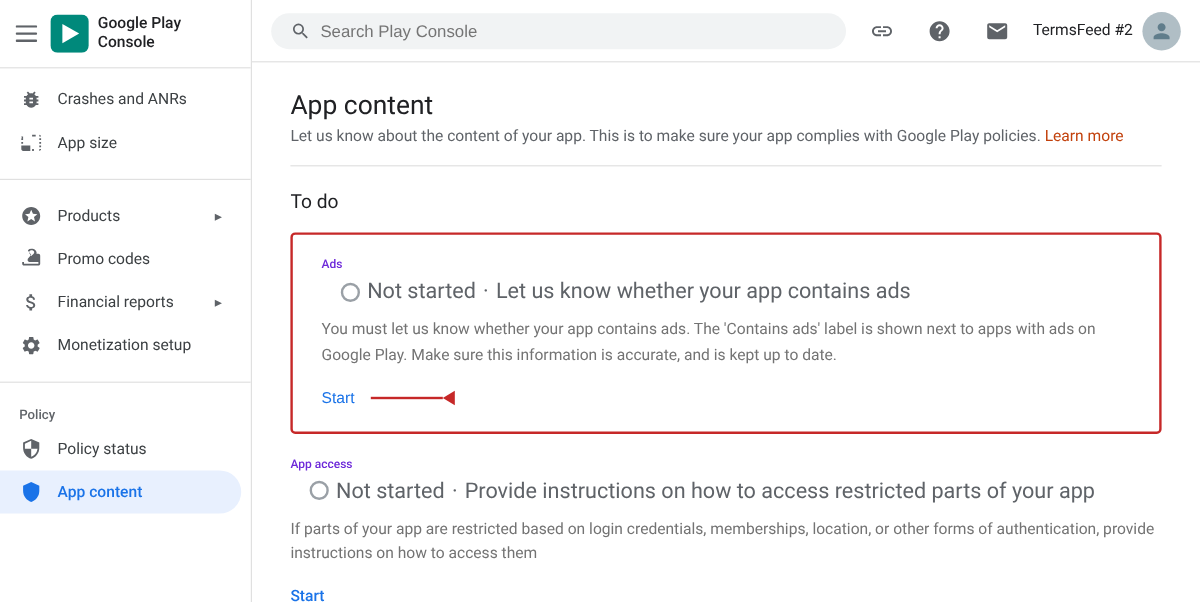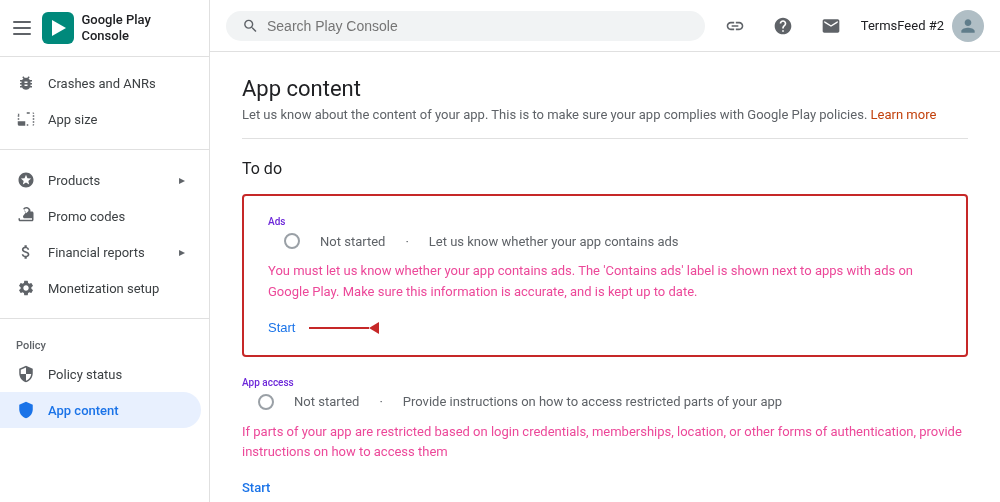--- a/index.html
+++ b/index.html
@@ -122,29 +122,29 @@
     .card-normal {
       border: none;
       border-radius: 4px;
       padding: 0 0 20px 0;
       margin-bottom: 4px;
     }
     .card-title {
       font-size: 10px; font-weight: 500; color: #6d28d9; margin-bottom: 6px;
     }
     .card-status {
-      display: flex; align-items: center; gap: 20px;
-      font-size: 13px; color: #5f6368; margin-bottom: 12px; padding-left: 16px;
+      display: flex; align-items: center; gap: 6px;
+      font-size: 18px; color: #5f6368; margin-bottom: 12px; padding-left: 16px;
     }
     .status-icon {
       width: 16px; height: 16px; border-radius: 50%; border: 2px solid #9aa0a6;
       display: flex; align-items: center; justify-content: center; flex-shrink: 0;
     }
     .card-description {
-      font-size: 13px; color: #ec4899; line-height: 1.6; margin-bottom: 16px;
+      font-size: 13px; color: #737373; line-height: 1.6; margin-bottom: 16px;
     }
     .card-link {
       color: #1a73e8; font-size: 13px; font-weight: 500; cursor: pointer; text-decoration: none; background: none; border: none; padding: 0;
     }
 
     
     svg { display: block; }
   </style>
 </head>
 <body>

